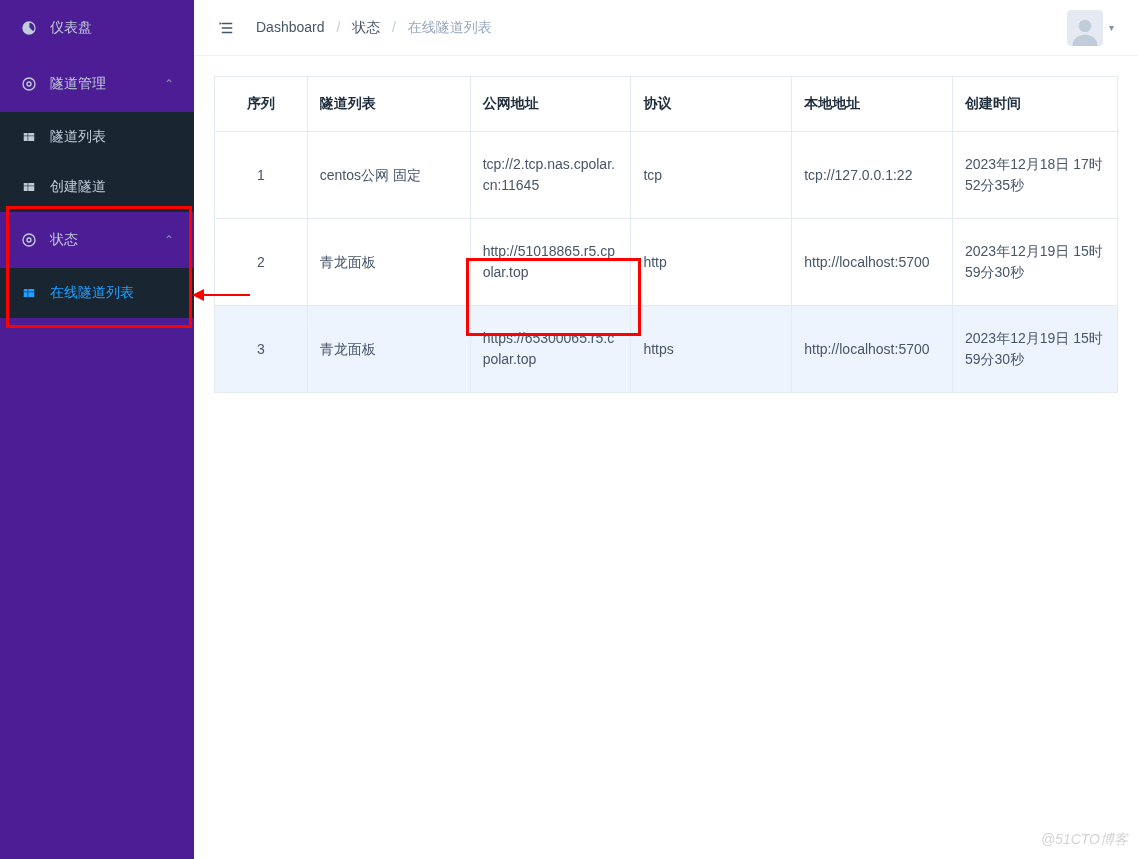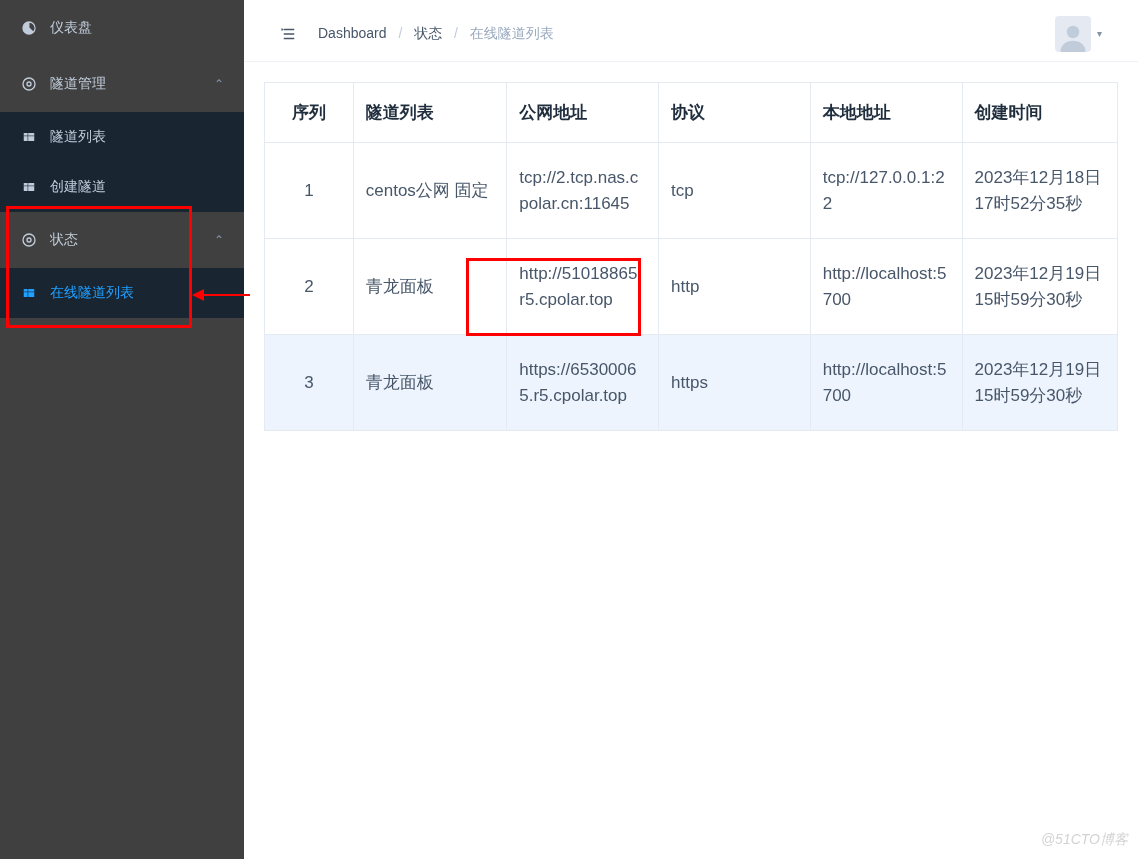--- a/index.html
+++ b/index.html
@@ -10,22 +10,22 @@
       background: #fff;
       width: 1138px;
       height: 859px;
       overflow: hidden;
       position: relative;
     }
     .layout { display: flex; height: 100%; }
     
     
     .sidebar {
-      width: 244px;
-      background: #404040;
+      width: 194px;
+      background: #4c1d95;
       color: #c0ccda;
       height: 100%;
       flex-shrink: 0;
     }
     .nav-item {
       display: flex;
       align-items: center;
       padding: 0 20px;
       height: 56px;
       color: #c0ccda;
@@ -60,23 +60,22 @@
       flex: 1;
       display: flex;
       flex-direction: column;
       background: #fff;
     }
     .topbar {
       height: 56px;
       border-bottom: 1px solid #eef1f6;
       display: flex;
       align-items: center;
-      padding: 0 36px;
+      padding: 0 24px;
       justify-content: space-between;
-      margin-top: 6px;
     }
     .topbar-left { display: flex; align-items: center; }
     .menu-toggle {
       margin-right: 20px;
       cursor: pointer;
       display: flex;
     }
     .breadcrumb { color: #475669; font-size: 14px; }
     .breadcrumb .sep { margin: 0 8px; color: #c0ccda; }
     .breadcrumb .bc-item { color: #475669; }
@@ -99,21 +98,21 @@
     
     
     table {
       width: 100%;
       border-collapse: collapse;
       background: #fff;
       border: 1px solid #e5e9f2;
     }
     th, td {
       text-align: left;
-      font-size: 17px;
+      font-size: 14px;
       vertical-align: middle;
     }
     th {
       padding: 18px 12px;
       font-weight: 600;
       color: #1f2d3d;
       border-bottom: 1px solid #e5e9f2;
       border-right: 1px solid #e5e9f2;
     }
     th:first-child, td:first-child { text-align: center; padding-left: 20px; padding-right: 20px; }

